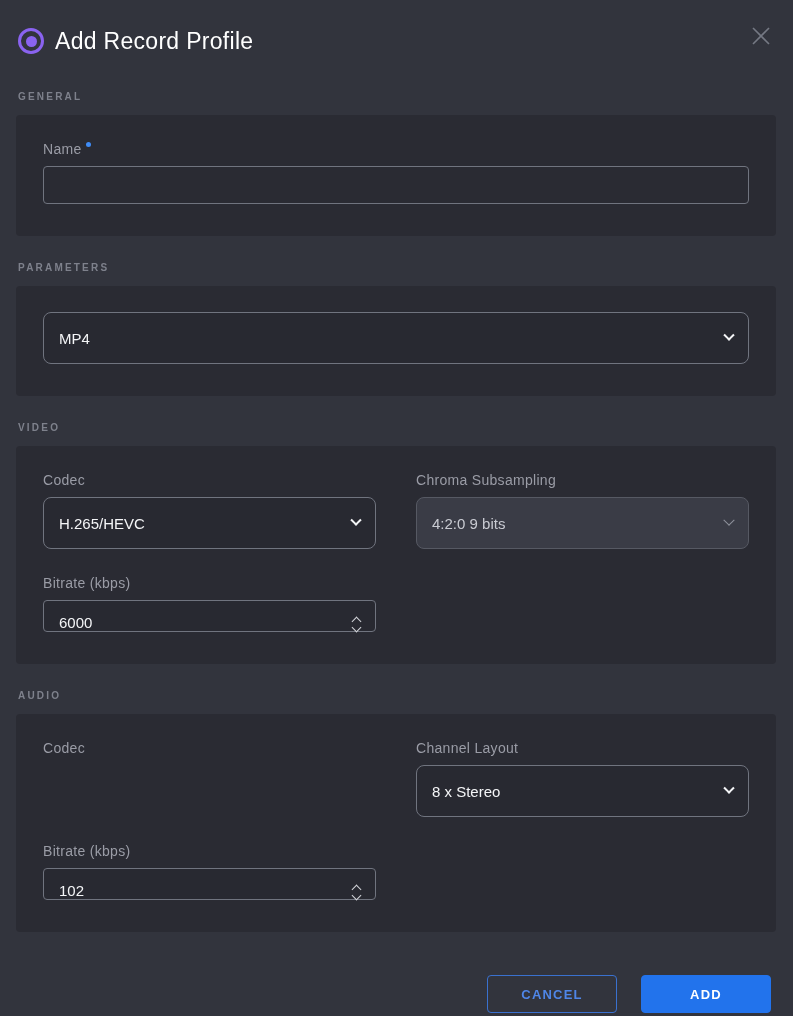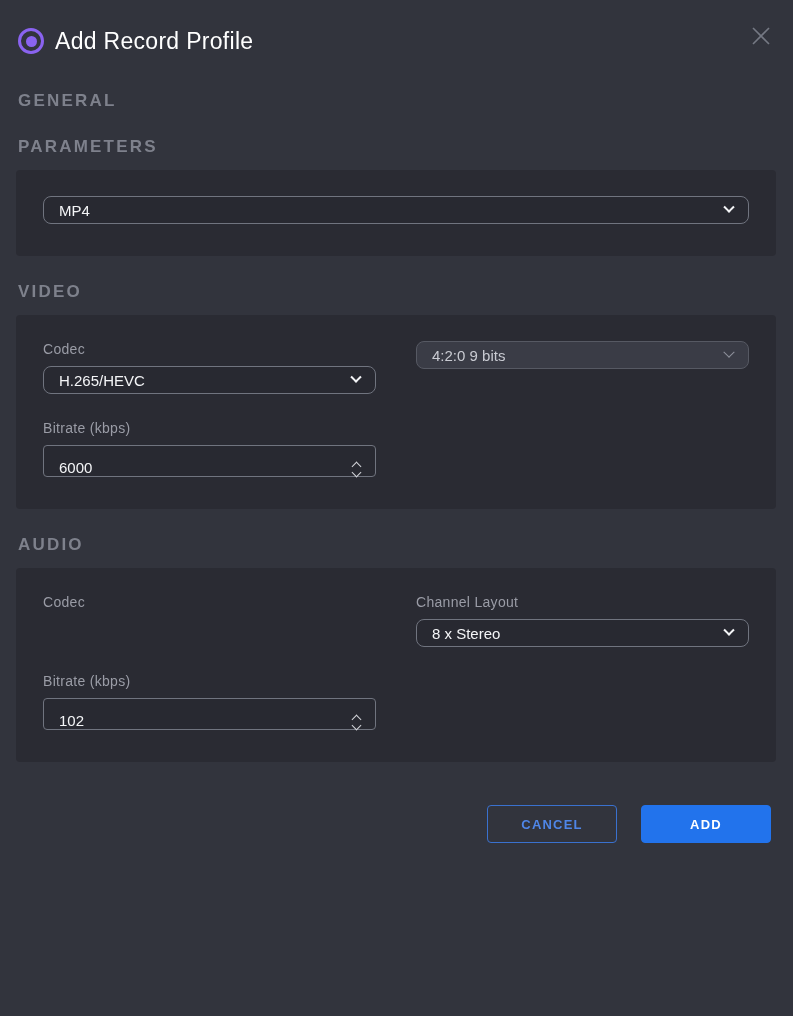--- a/index.html
+++ b/index.html
@@ -41,21 +41,21 @@
     position: absolute;
     top: 24px; right: 20px;
     width: 24px; height: 24px;
     cursor: pointer;
     display: flex; align-items: center; justify-content: center;
   }
 
   
   .section { margin: 0 17px 0 16px; }
   .section-label {
-    font-size: 17px;
+    font-size: 10px;
     font-weight: 700;
     letter-spacing: 2.2px;
     color: #7e818c;
     margin: 26px 0 13px 2px;
   }
   .card {
     background: #2a2b33;
     border-radius: 4px;
     padding: 26px 27px 32px 27px;
   }
@@ -84,21 +84,21 @@
     border-radius: 4px;
     color: #f2f3f5;
     font-size: 15px;
     font-family: "Liberation Sans", sans-serif;
     padding: 0 14px;
     outline: none;
     display: block;
   }
 
   .select {
-    height: 28px;
+    height: 52px;
     border: 1px solid #70747f;
     border-radius: 8px;
     display: flex;
     align-items: center;
     justify-content: space-between;
     padding: 0 15px;
     font-size: 15px;
     color: #f4f5f7;
     cursor: pointer;
     background: #282931;
@@ -196,20 +196,27 @@
   <div class="close-btn">
     <svg width="22" height="22" viewBox="0 0 22 22">
       <line x1="3" y1="3" x2="19" y2="19" stroke="#757984" stroke-width="1.6"></line>
       <line x1="19" y1="3" x2="3" y2="19" stroke="#757984" stroke-width="1.6"></line>
     </svg>
   </div>
 </div>
 
 <div class="section">
   <div class="section-label">GENERAL</div>
+  <div class="card">
+    <div class="field-label">
+      <span>Name</span>
+      <span class="req-dot"></span>
+    </div>
+    <input class="text-input" type="text" value="" style="">
+  </div>
 </div>
 
 <div class="section">
   <div class="section-label">PARAMETERS</div>
   <div class="card">
     <div class="select">
       <span>MP4</span>
       <span class="chevron-down"></span>
     </div>
   </div>
@@ -220,20 +227,21 @@
   <div class="card">
     <div class="two-col">
       <div>
         <div class="field-label">Codec</div>
         <div class="select">
           <span>H.265/HEVC</span>
           <span class="chevron-down"></span>
         </div>
       </div>
       <div>
+        <div class="field-label">Chroma Subsampling</div>
         <div class="select disabled">
           <span>4:2:0 9 bits</span>
           <span class="chevron-down"></span>
         </div>
       </div>
     </div>
     <div class="two-col row-gap">
       <div>
         <div class="field-label">Bitrate (kbps)</div>
         <div class="number-input">

